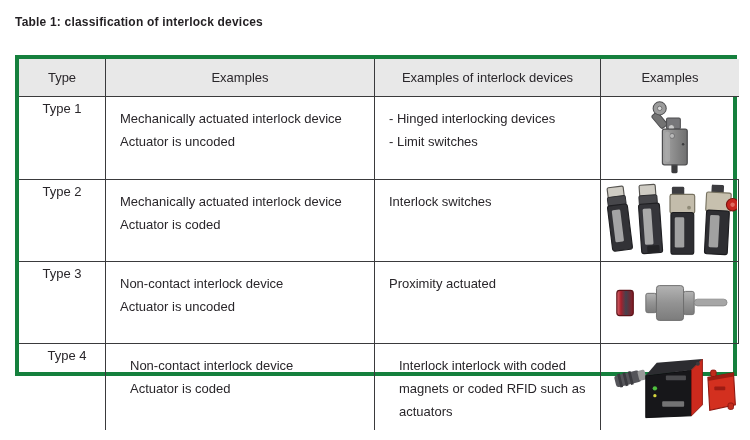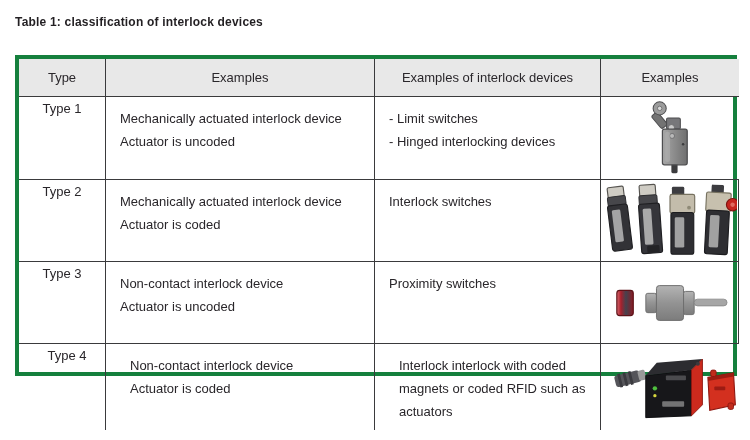--- a/index.html
+++ b/index.html
@@ -64,22 +64,22 @@
   <div class="cell hcell">Examples</div>
   <div class="cell hcell">Examples of interlock devices</div>
   <div class="cell hcell last-col">Examples</div>
 
   <div class="cell type-cell">Type 1</div>
   <div class="cell text-cell">
     <div class="line">Mechanically actuated interlock device</div>
     <div class="line">Actuator is uncoded</div>
   </div>
   <div class="cell text-cell">
+    <div class="line">- Hinged interlocking devices</div>
     <div class="line">- Limit switches</div>
-    <div class="line">- Hinged interlocking devices</div>
   </div>
   <div class="cell img-cell last-col">
     <svg width="62" height="76" viewBox="0 0 90 110">
       <defs>
         <linearGradient id="g-body1" x1="0" y1="0" x2="1" y2="0">
           <stop offset="0" stop-color="#a8a8a8"></stop>
             <stop offset="0.45" stop-color="#8d8d8d"></stop>
             <stop offset="1" stop-color="#6f6f6f"></stop>
         </linearGradient>
       </defs>
@@ -140,21 +140,21 @@
       </g>
     </svg>
   </div>
 
   <div class="cell type-cell">Type 3</div>
   <div class="cell text-cell">
     <div class="line">Non-contact interlock device</div>
     <div class="line">Actuator is uncoded</div>
   </div>
   <div class="cell text-cell">
-    <div class="line">Proximity switches</div>
+    <div class="line">Proximity actuated</div>
   </div>
   <div class="cell img-cell">
     <svg width="126" height="58" viewBox="0 0 130 60">
       <defs>
         <linearGradient id="g-cyl" x1="0" y1="0" x2="0" y2="1">
           <stop offset="0" stop-color="#b4b4b4"></stop>
             <stop offset="0.5" stop-color="#939393"></stop>
             <stop offset="1" stop-color="#7c7c7c"></stop>
         </linearGradient>
         <linearGradient id="g-red" x1="0" y1="0" x2="1" y2="0">

